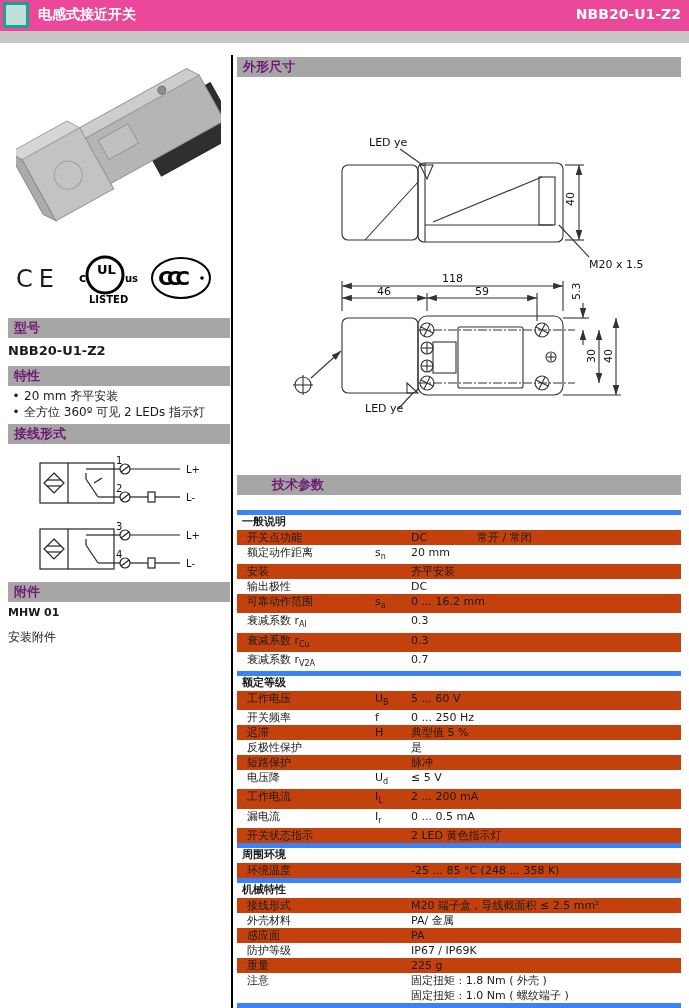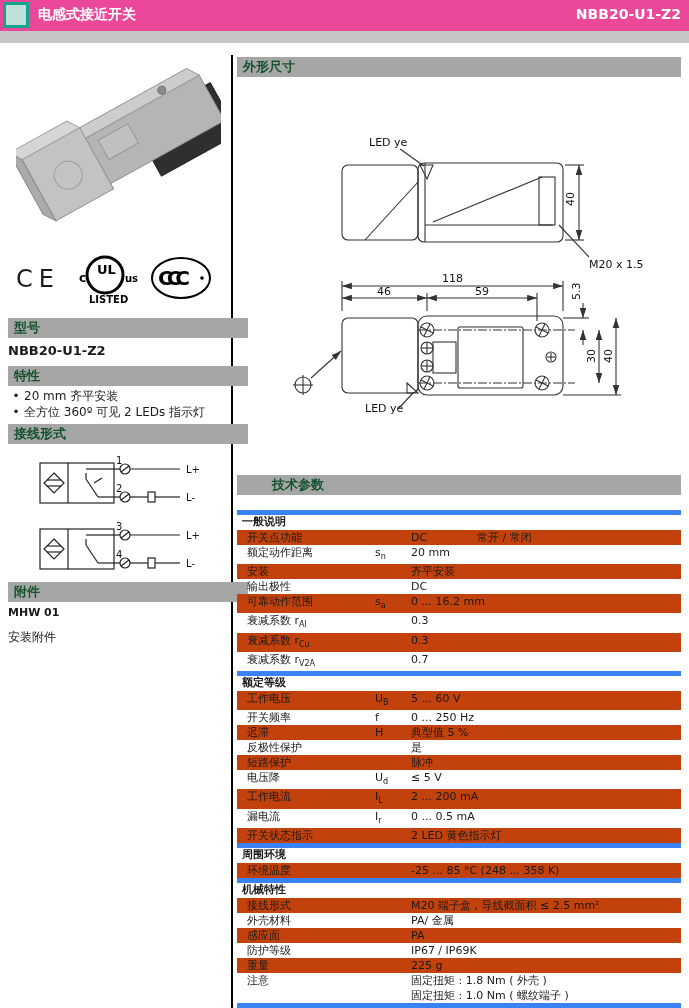--- a/index.html
+++ b/index.html
@@ -9,22 +9,22 @@
   .topbar{position:absolute;left:0;top:0;width:689px;height:31px;background:#ec4899;}
   .topbar .lefttitle{position:absolute;left:38px;top:6px;color:#fff;font-size:14px;font-weight:bold;}
   .topbar .righttitle{position:absolute;right:8px;top:6px;color:#fff;font-size:14px;font-weight:bold;}
   .top-icon{position:absolute;left:3px;top:2px;width:26px;height:26px;background:#bfe0da;border:3px solid #14a38b;box-sizing:border-box;}
   .substrip{position:absolute;left:0;top:31px;width:689px;height:12px;background:#c6c6c6;}
   
   .divider{position:absolute;left:231px;top:55px;width:2px;height:953px;background:#000;}
   .leftcol{position:absolute;left:8px;top:43px;width:218px;}
   .rightcol{position:absolute;left:237px;top:43px;width:444px;}
   
-  .secbar{background:#a6a6a6;color:#14532d;font-weight:bold;font-size:13px;height:20px;line-height:20px;padding-left:6px;}
-  .leftcol .secbar{position:absolute;width:240px;box-sizing:border-box;}
+  .secbar{background:#a6a6a6;color:#701a75;font-weight:bold;font-size:13px;height:20px;line-height:20px;padding-left:6px;}
+  .leftcol .secbar{position:absolute;width:222px;box-sizing:border-box;}
   .rightcol .secbar{position:absolute;width:444px;box-sizing:border-box;}
   .model-text{position:absolute;top:300px;left:0;font-weight:bold;font-size:13px;}
   .features{position:absolute;top:345px;left:0;font-size:12px;line-height:16px;}
   .features .feat{display:flex;}
   .features .bullet{width:16px;text-align:center;}
   .acc-model{position:absolute;top:563px;left:0;font-weight:bold;font-size:11px;}
   .acc-desc{position:absolute;top:586px;left:0;font-size:12px;}
   
   .certs{position:absolute;top:210px;left:0;width:218px;height:55px;}
   .ce-mark{position:absolute;left:8px;top:12px;font-size:24px;letter-spacing:6px;font-weight:normal;}

